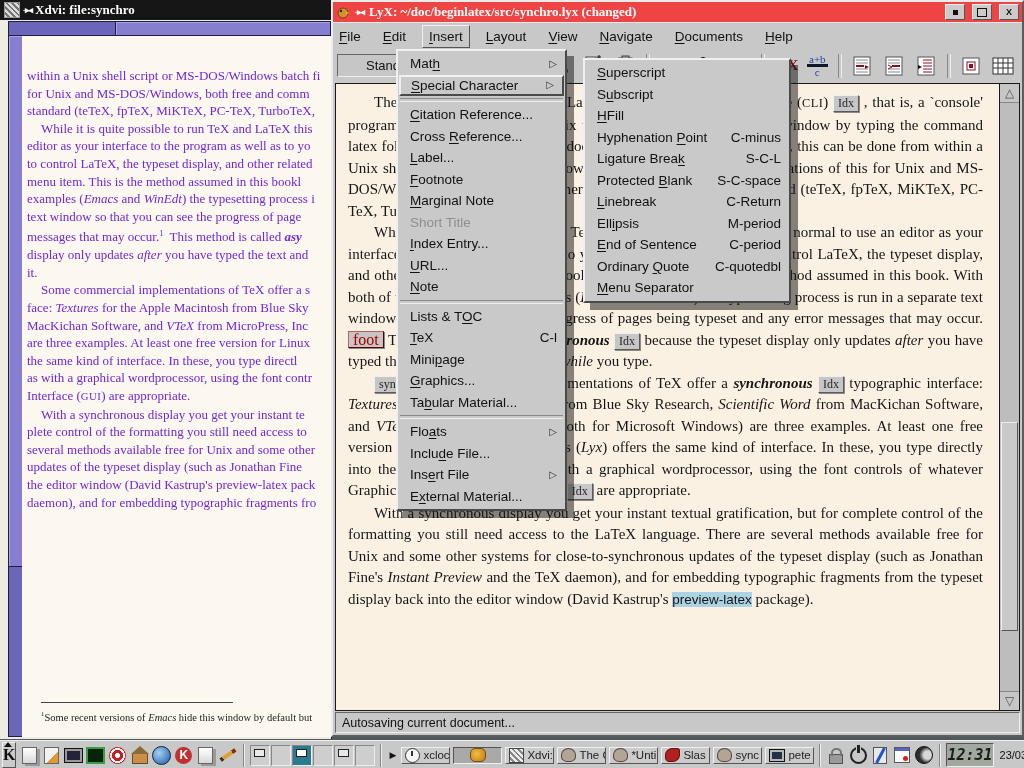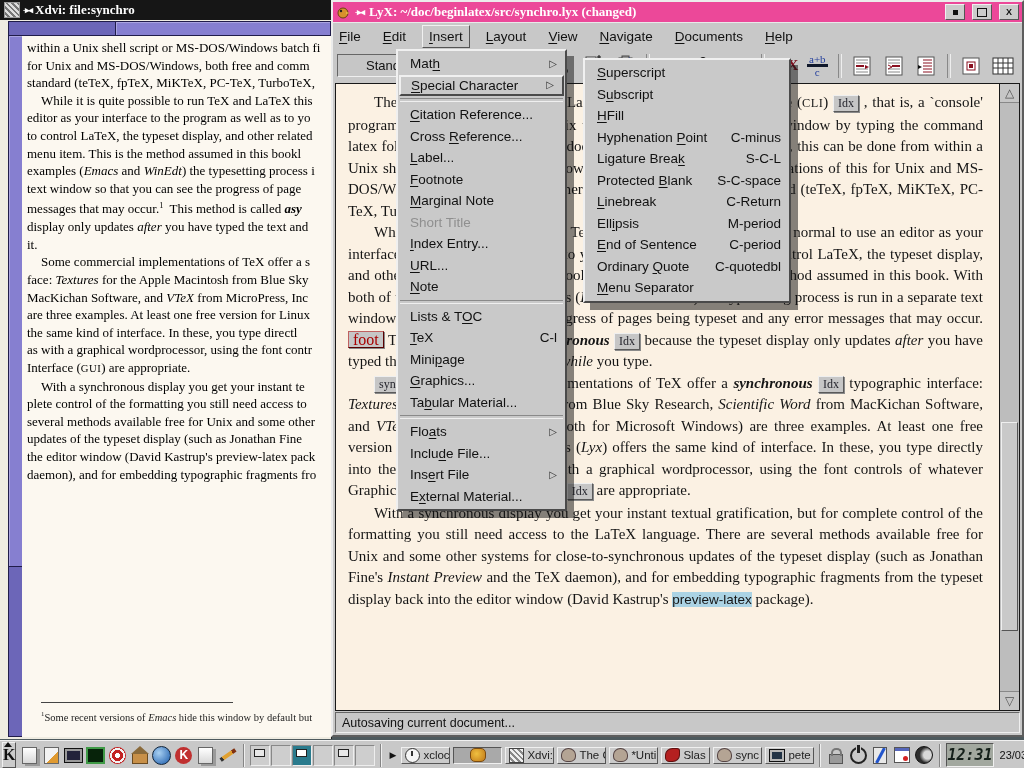--- a/index.html
+++ b/index.html
@@ -20,35 +20,35 @@
   .xdvi-hbar{position:absolute;left:8px;top:21px;right:0;height:13px;background:#6c66b8;
         border:1px solid #201c4a;}
   .xdvi-hthumb{position:absolute;left:106px;right:0;top:0;bottom:0;background:#867fd0;
         border-left:1px solid #201c4a;box-shadow:inset 1px 1px 0 #aaa4e0;}
   .xdvi-vbar{position:absolute;left:8px;top:35px;width:13px;bottom:2px;background:#6c66b8;
         border:1px solid #201c4a;}
   .xdvi-vthumb{position:absolute;left:0;right:0;top:0;height:530px;background:#867fd0;
         border-bottom:1px solid #201c4a;box-shadow:inset 1px 1px 0 #aaa4e0;}
   .xdvi-page{position:absolute;left:22px;top:35px;right:0;bottom:2px;background:#fcf8f0;
         overflow:hidden;border-top:1px solid #201c4a;}
-  #xdvi-lines{padding:3px 0 0 5px;color:#000000;}
+  #xdvi-lines{padding:19px 0 0 5px;color:#6d28d9;margin-top:12px;}
   .xline{font:13px/17.6px "Liberation Serif",serif;white-space:pre;}
   .xline.indent{padding-left:14px;}
   .em{font-style:italic;}
   .bi{font-style:italic;font-weight:bold;}
   .sc{font-size:0.82em;letter-spacing:.5px;}
   .sup{vertical-align:super;font-size:0.65em;}
   .xdvi-foot{position:absolute;left:5px;bottom:14px;right:0;color:#222;}
   .fn-rule{width:192px;border-top:1px solid #444;margin:0 0 4px 14px;}
   #xdvi-footnote-text{font:10.5px/13px "Liberation Serif",serif;white-space:pre;padding-left:14px;}
 
   
   #lyx{position:absolute;left:331px;top:0;width:693px;height:737px;background:#c8c8c8;z-index:2;
        border:2px solid;border-color:#ececec #5d5d5d #5d5d5d #ececec;box-sizing:border-box;}
-  .lyx-title{height:20px;background:#ec4899;color:#fff;display:flex;align-items:center;gap:5px;
+  .lyx-title{height:20px;background:#ef4444;color:#fff;display:flex;align-items:center;gap:5px;
        padding:0 3px;font:bold 13px "Liberation Serif",serif;}
   .lyx-title .ttext{flex:1;white-space:nowrap;overflow:hidden;}
   .wbtn{width:18px;height:14px;display:flex;align-items:center;justify-content:center;
        font:bold 9px "Liberation Sans",sans-serif;color:#111;margin-left:2px;}
   .glyph-min{width:5px;height:5px;background:#111;}
   .glyph-max{width:8px;height:7px;border:1.5px solid #111;}
   .lyx-menubar{height:26px;display:flex;align-items:center;gap:10px;padding-left:0;
        border-top:1px solid #e9e9e9;}
   .mb-item{padding:3px 6px;font-size:13.5px;color:#111;}
   .mb-item.active{border:1px solid;border-color:#f0f0f0 #555 #555 #f0f0f0;}

